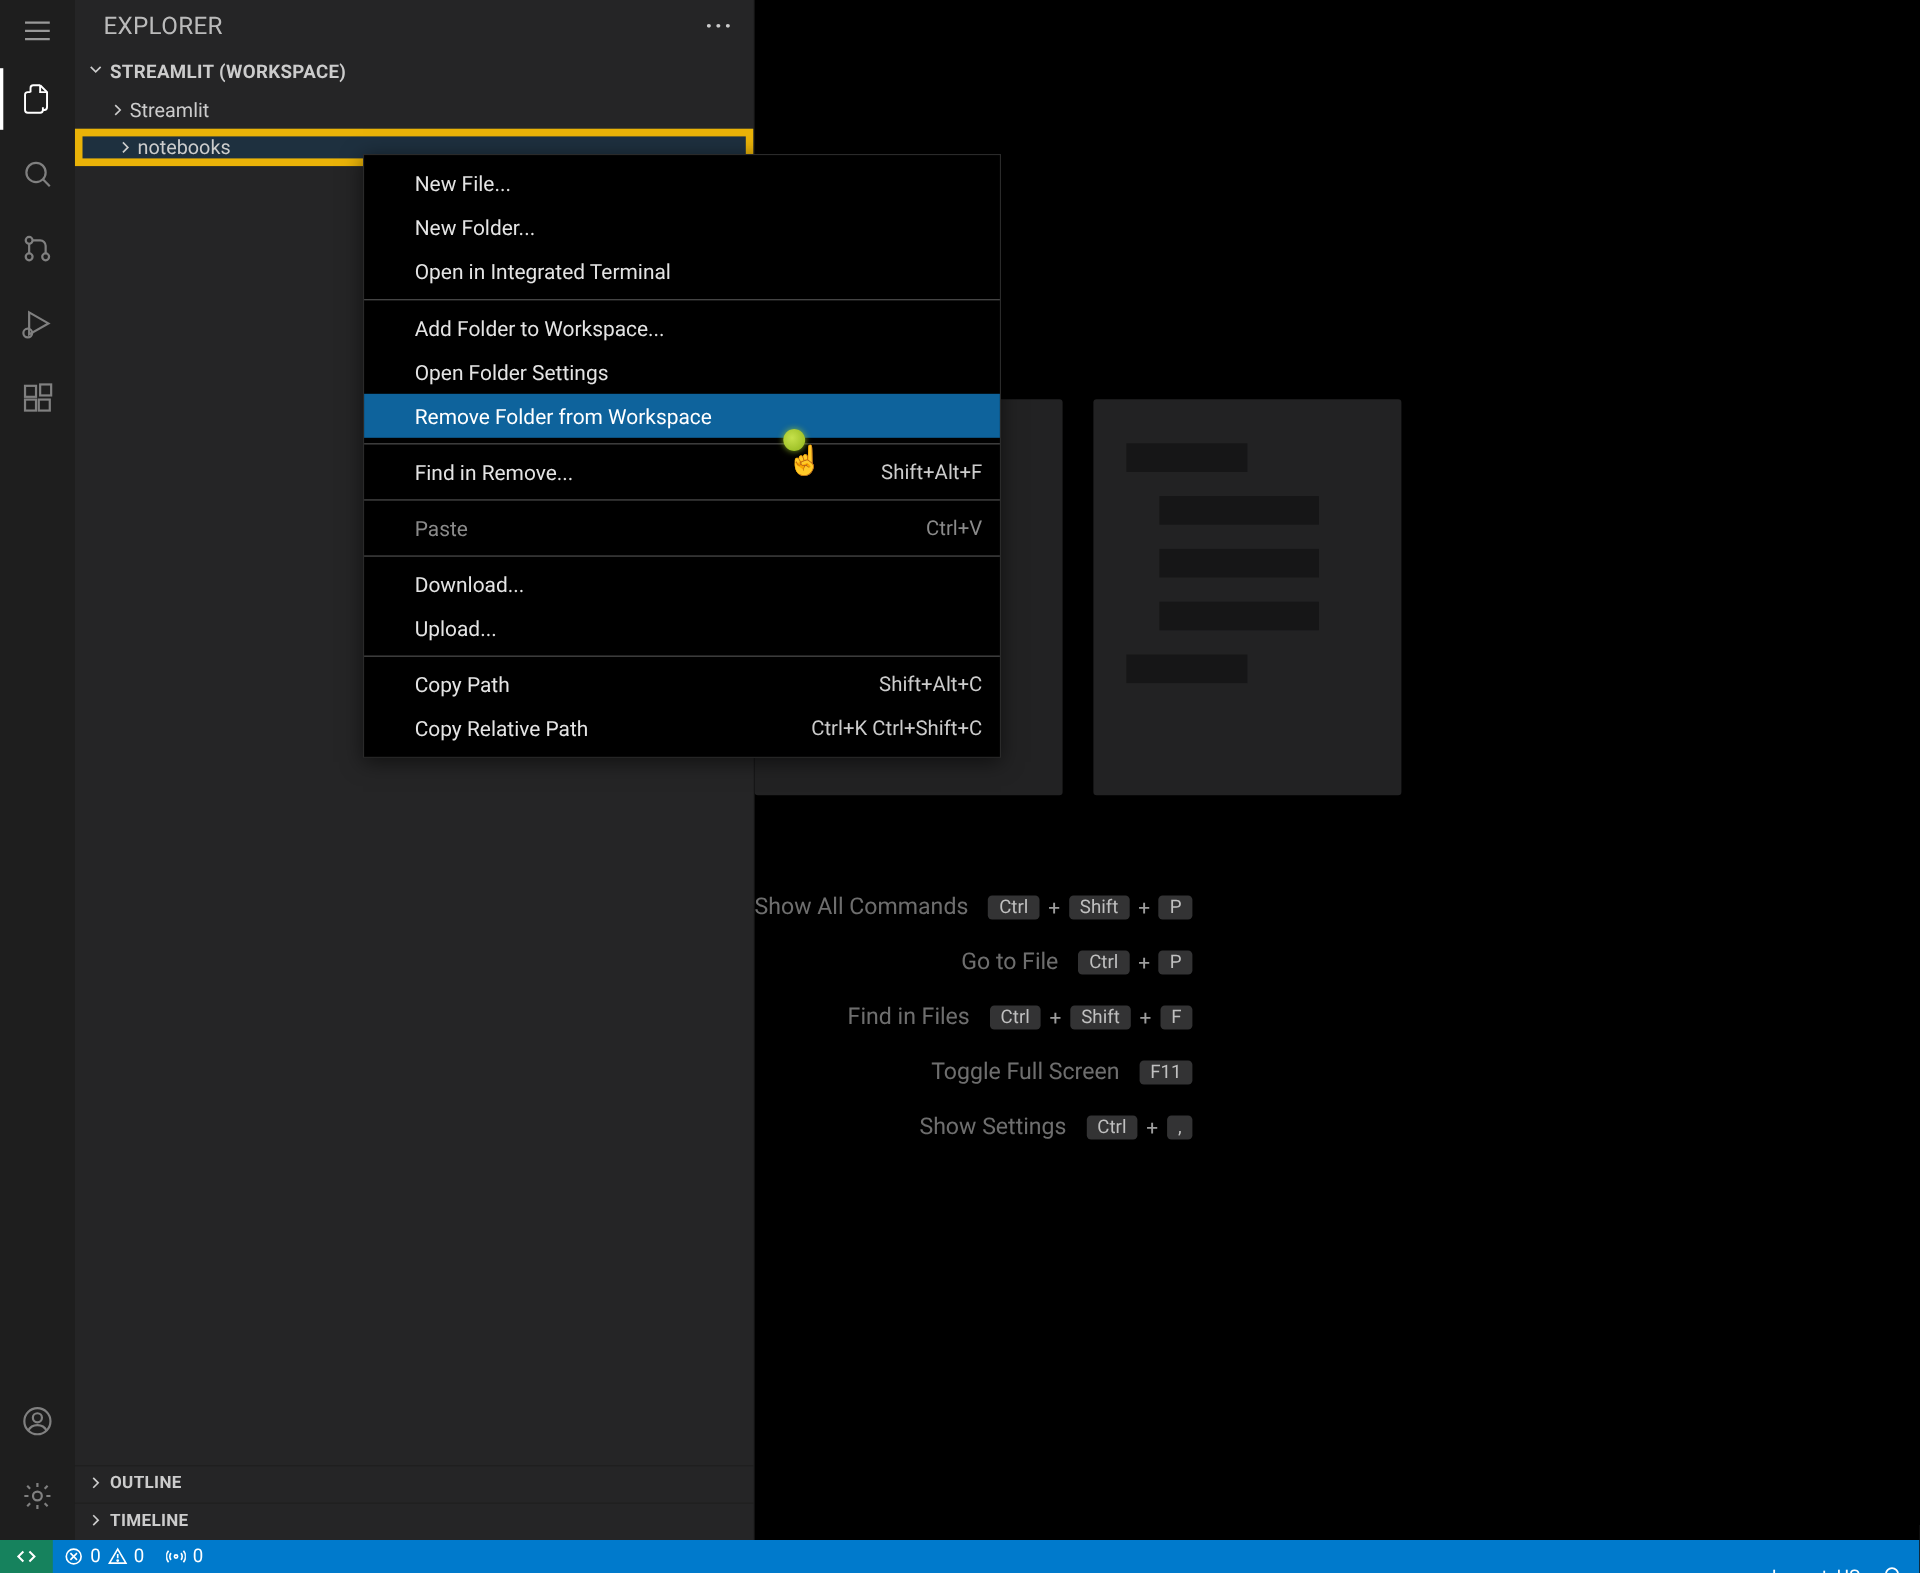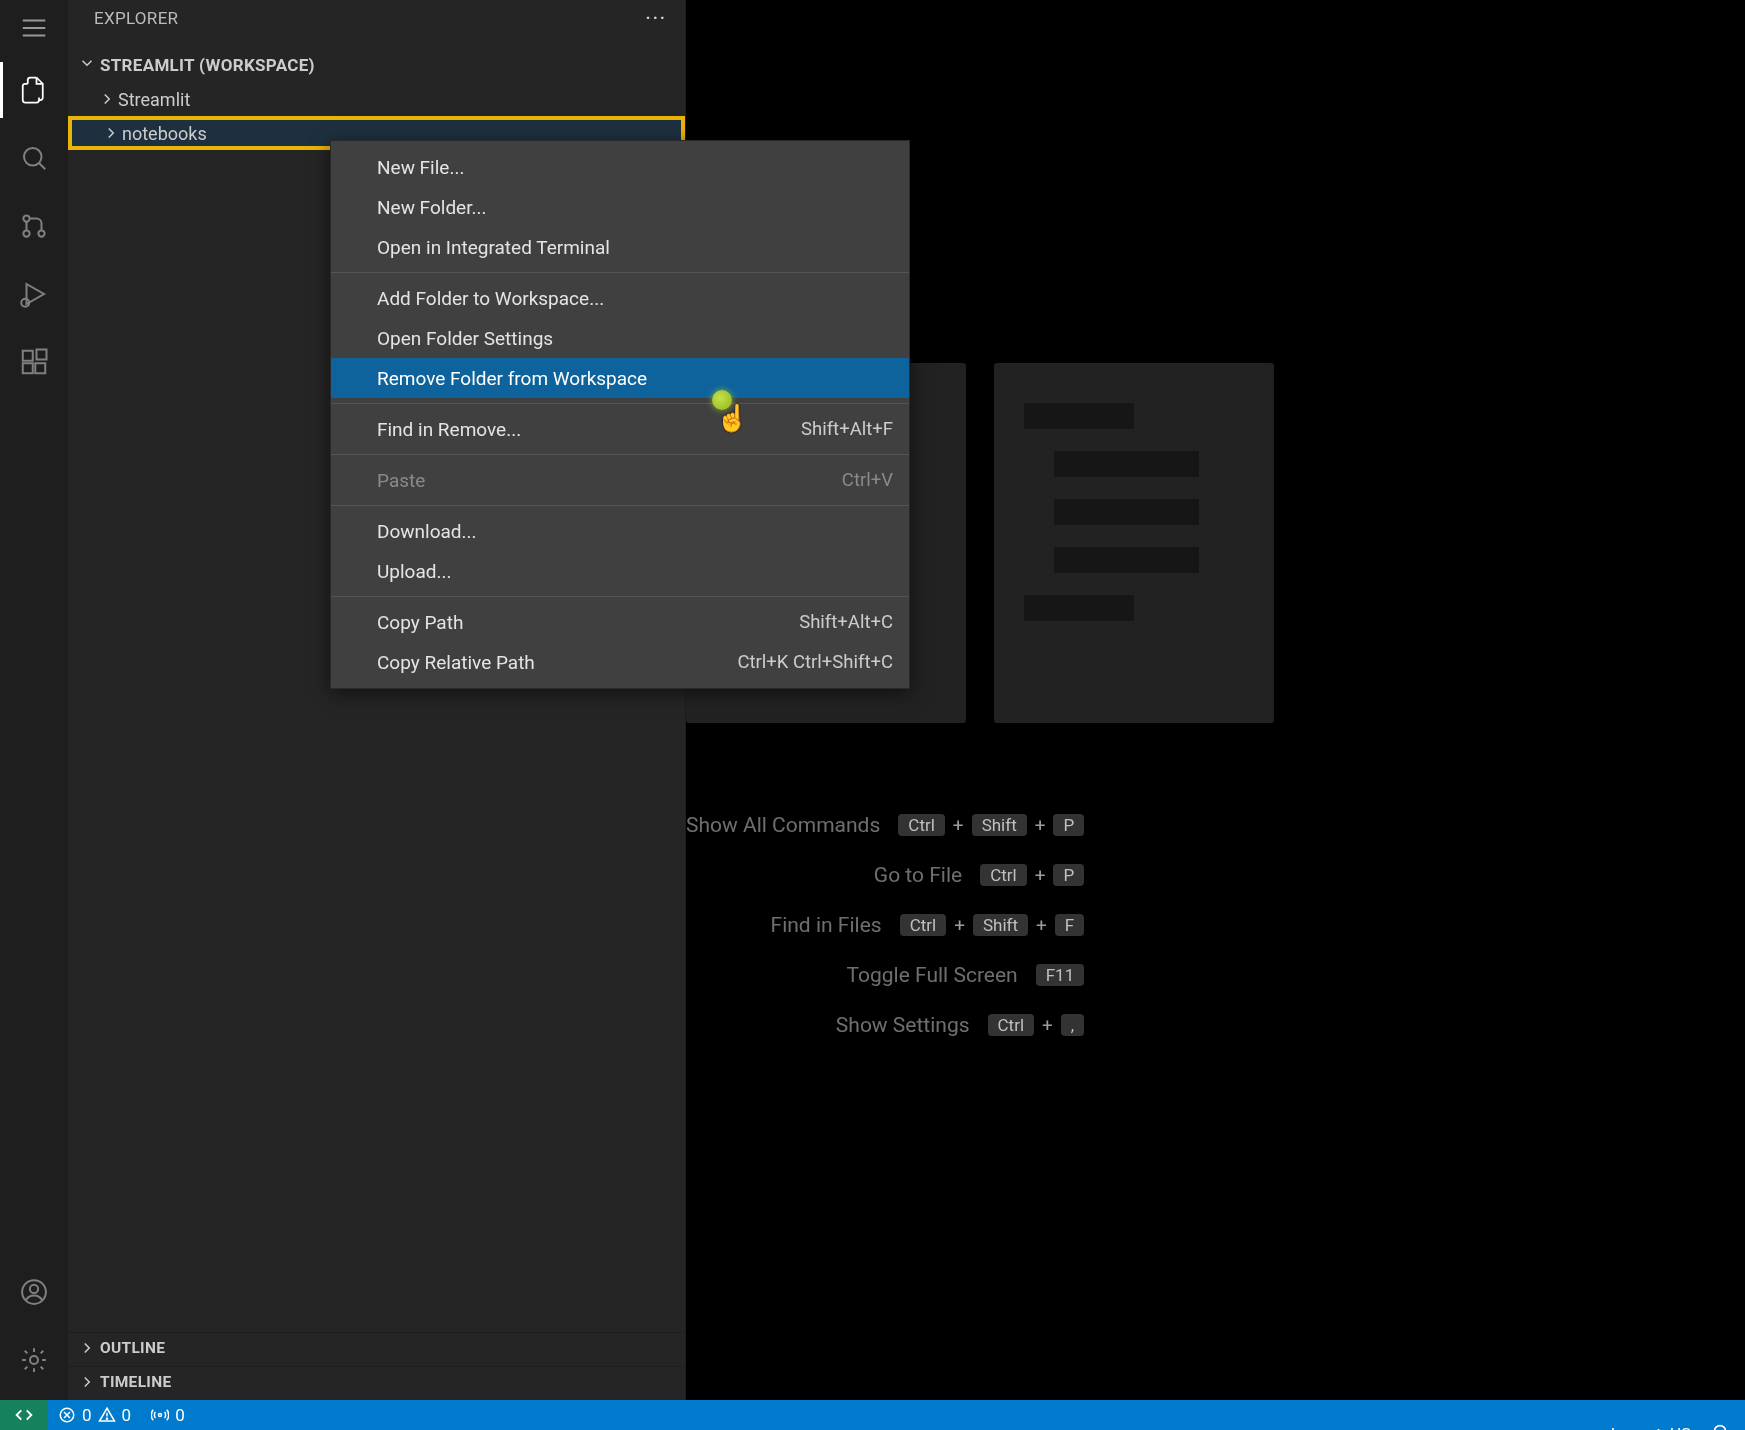--- a/index.html
+++ b/index.html
@@ -12,29 +12,29 @@
 .activity-bar .hamburger { width: 36px; height: 36px; display:flex; align-items:center; justify-content:center; margin-bottom:10px; color:#999; }
 .activity-item { width: 68px; height: 68px; display: flex; align-items: center; justify-content: center; cursor: pointer; color: #808080; position: relative; }
 .activity-item.active { color: #ffffff; }
 .activity-item.active::before { content:""; position:absolute; left:0; top:6px; bottom:6px; width:3px; background:#fff; }
 .activity-bottom { margin-top: auto; margin-bottom: 6px; }
 
 .body-row { display: flex; flex: 1; min-height: 0; }
 
 
 .sidebar { width: 618px; background: #252526; display:flex; flex-direction:column; border-right: 1px solid #1e1e1e; }
-.sidebar-header { display:flex; justify-content:space-between; padding: 8px 18px 8px 26px; height: 48px; color:#bbbbbb; font-size: 17px; letter-spacing: 0.3px; }
+.sidebar-header { display:flex; align-items:center; justify-content:space-between; padding: 8px 18px 8px 26px; height: 48px; color:#bbbbbb; font-size: 22px; letter-spacing: 0.3px; }
 .sidebar-header .more { color:#cccccc; font-weight: bold; letter-spacing: 2px; }
 .workspace-header { display:flex; align-items:center; padding: 6px 6px 6px 10px; font-weight: 700; font-size: 17px; color:#cccccc; letter-spacing: 0.3px; }
 .workspace-header .chev{ margin-right:4px; }
 
 .tree { flex:1; overflow:hidden; }
 .tree-row { display:flex; align-items:center; height: 34px; padding-left: 28px; font-size: 18px; color:#cccccc; cursor: pointer; }
 .tree-row .chev { width: 22px; display:flex; justify-content:center; color:#cccccc; }
-.tree-row.selected { background: rgba(0, 100, 180, 0.18); border:4px solid #eab308; }
+.tree-row.selected { background: rgba(0, 100, 180, 0.18); border:7px solid #eab308; }
 .tree-row.indent1 { padding-left: 28px; }
 
 .collapsible-section { display:flex; padding: 6px 6px 6px 10px; font-weight: 700; font-size: 15.5px; color:#cccccc; letter-spacing: 0.3px; border-top: 1px solid #1e1e1e; height: 34px; }
 .collapsible-section .chev { margin-right: 4px; }
 
 
 .editor-area { flex:1; background:#000000; display:flex; flex-direction:column; align-items:flex-start; justify-content:center; position:relative; }
 .welcome-graphic { display:flex; gap:28px; margin-bottom: 90px; }
 .doc-box { width: 280px; height: 360px; background:#222223; border-radius: 3px; padding: 40px 30px; display:flex; flex-direction:column; gap: 22px; }
 .doc-line { height: 26px; background:#161617; }
@@ -43,21 +43,21 @@
 .doc-line.offset { margin-left: 30px; }
 
 .shortcuts { display:flex; flex-direction:column; gap: 26px; color:#8a8a8a; font-size: 21px; }
 .shortcut-row { display:flex; align-items:center; justify-content:flex-end; gap: 18px; }
 .shortcut-label { color: rgba(200,200,200,0.55); }
 .keys { display:flex; align-items:center; gap: 8px; color:#9d9d9d; }
 .key { background:#333334; border-radius: 4px; padding: 1px 10px; font-size: 17px; color:#c0c0c0; box-shadow: 0 1px 0 rgba(0,0,0,0.4); }
 .plus { color:#9d9d9d; font-size: 19px; }
 
 
-.context-menu { position:absolute; left: 330px; top: 140px; width: 580px; background:#404040; border:1px solid #2a2a2a; box-shadow: 0 4px 18px rgba(0,0,0,0.55); z-index: 50; padding: 6px 0; }
+.context-menu { position:absolute; left: 330px; top: 140px; width: 580px; background:#000000; border:1px solid #2a2a2a; box-shadow: 0 4px 18px rgba(0,0,0,0.55); z-index: 50; padding: 6px 0; }
 .menu-item { display:flex; align-items:center; justify-content:space-between; padding: 7px 16px 7px 46px; font-size: 19px; color:#e4e4e4; cursor:pointer; height: 40px; }
 .menu-item.disabled { color:#8a8a8a; cursor: default; }
 .menu-item.highlight { background:#0e639c; color:#ffffff; }
 .menu-sep { height: 1px; background:#555555; margin: 5px 0; }
 .menu-shortcut { color:#cccccc; font-size: 18.5px; }
 .menu-item.disabled .menu-shortcut { color:#8a8a8a; }
 
 
 .cursor-overlay { position:absolute; z-index: 60; left: 712px; top: 390px; pointer-events:none; }
 .cursor-dot { width: 20px; height: 20px; border-radius: 50%; background: radial-gradient(circle at 40% 40%, #c6e14b, #8fb41a); box-shadow: 0 0 6px rgba(160,200,40,0.8); position:absolute; left:0; top:0; }

